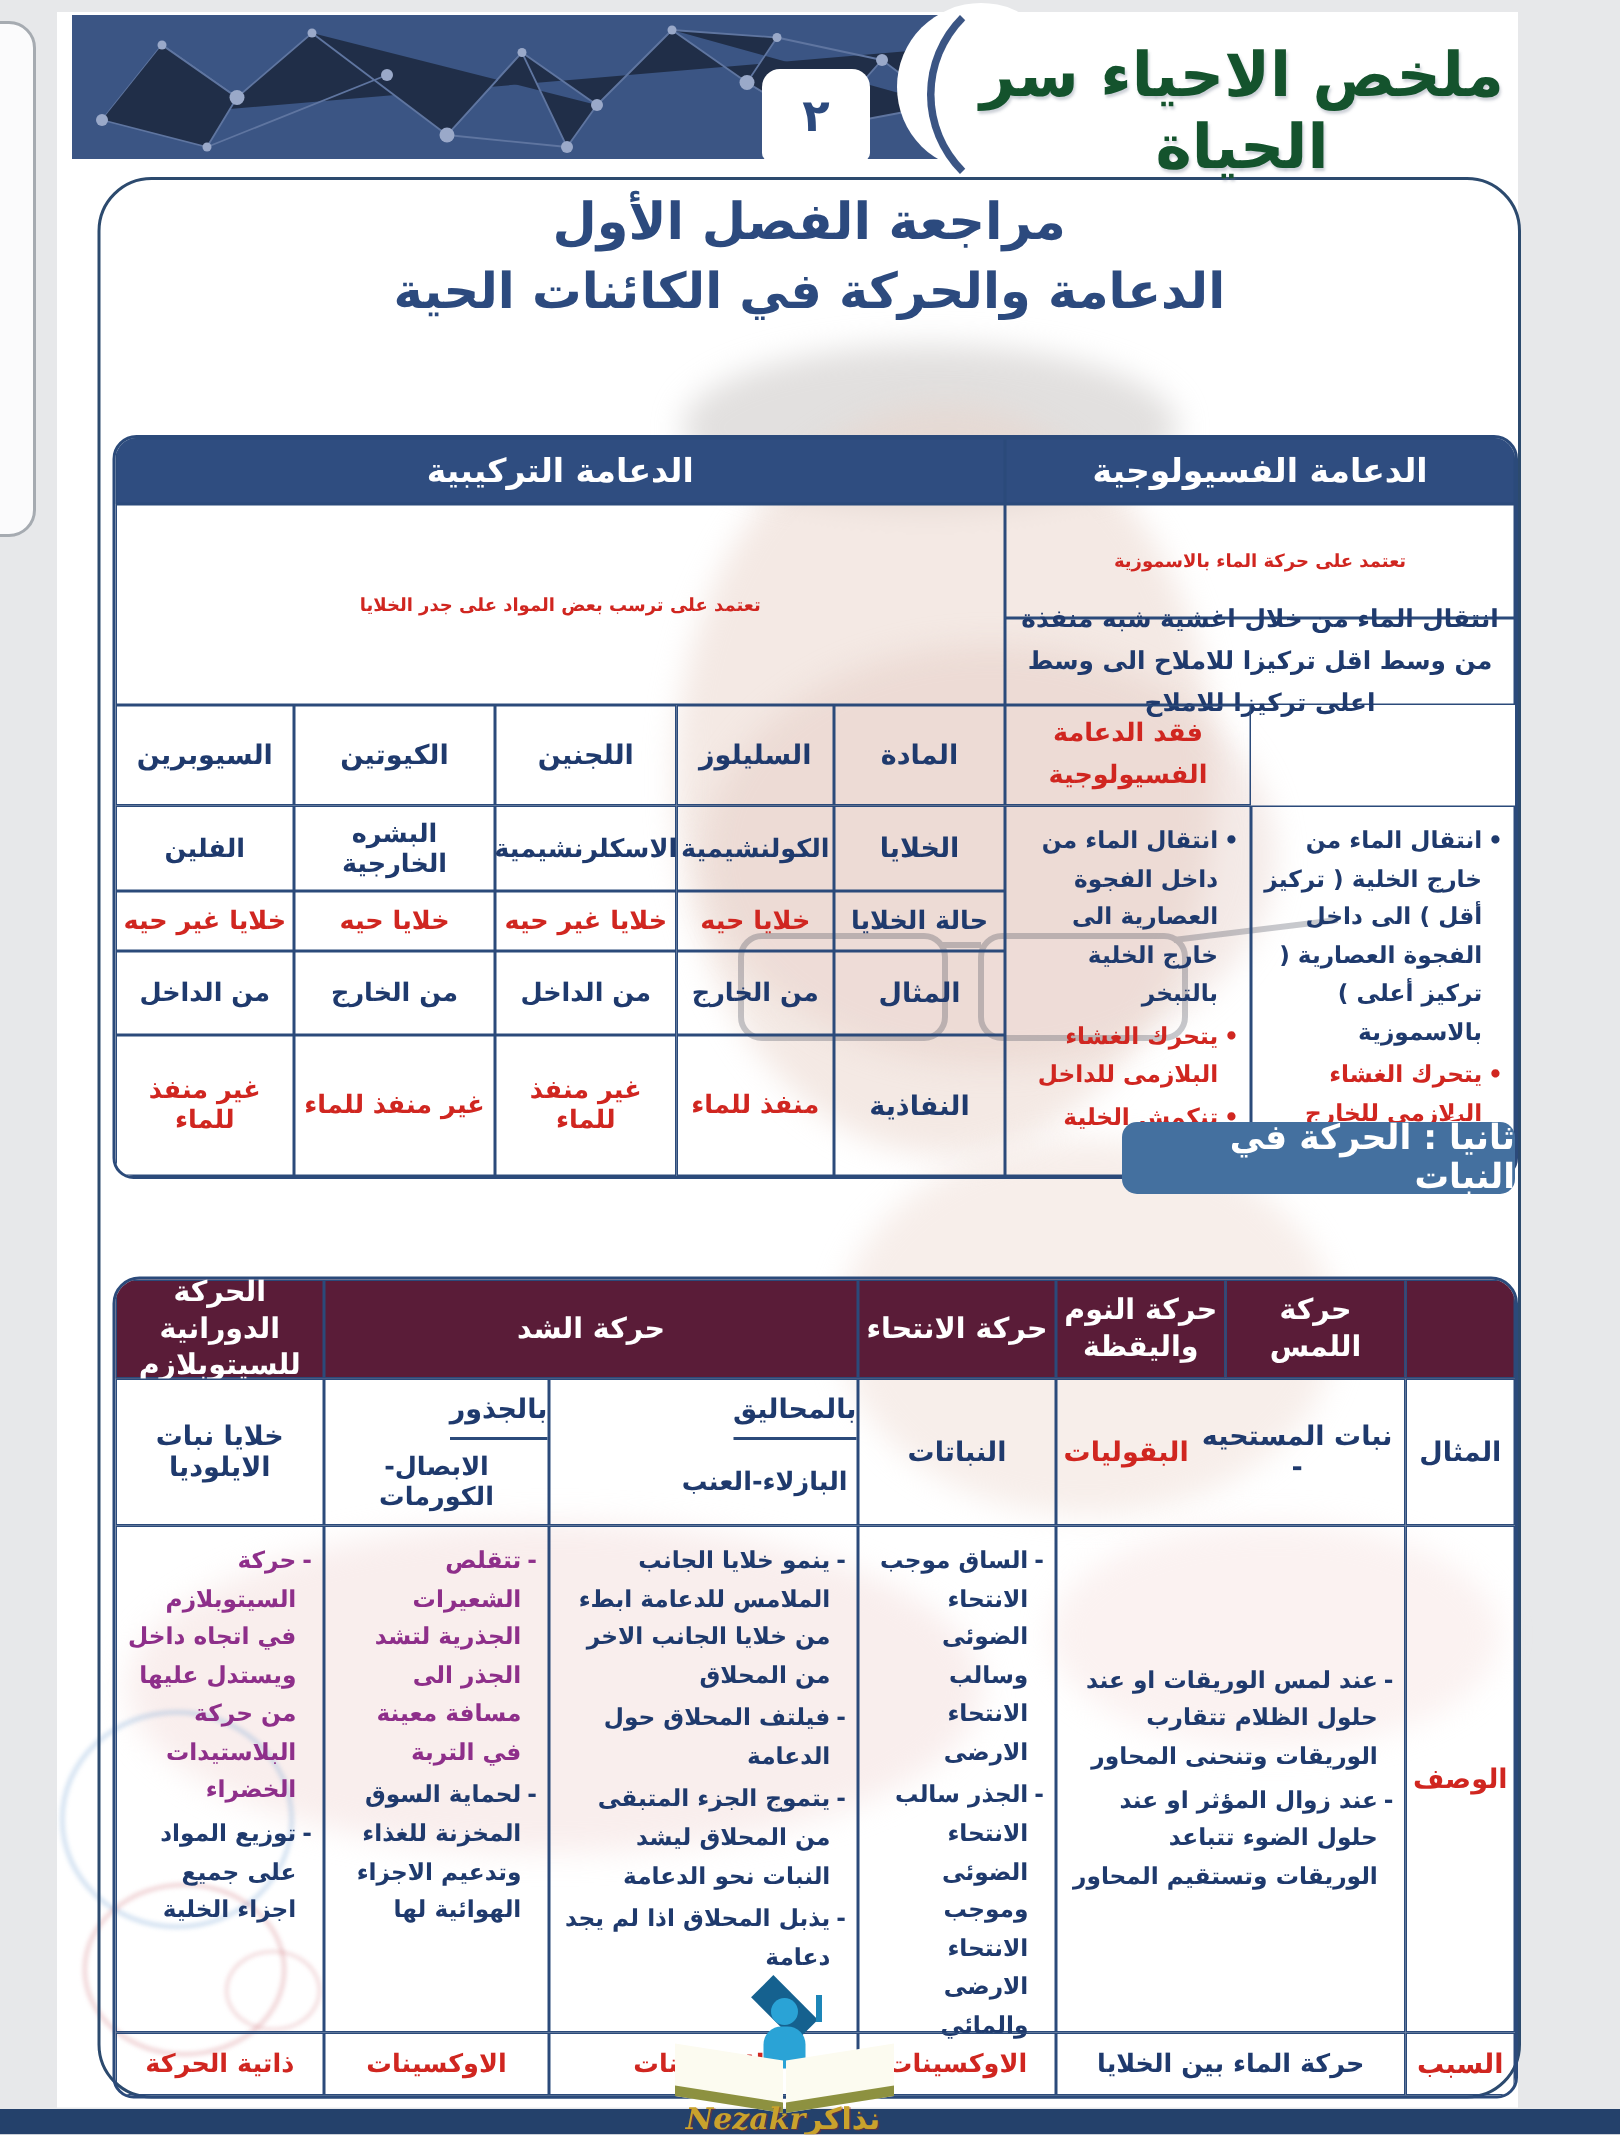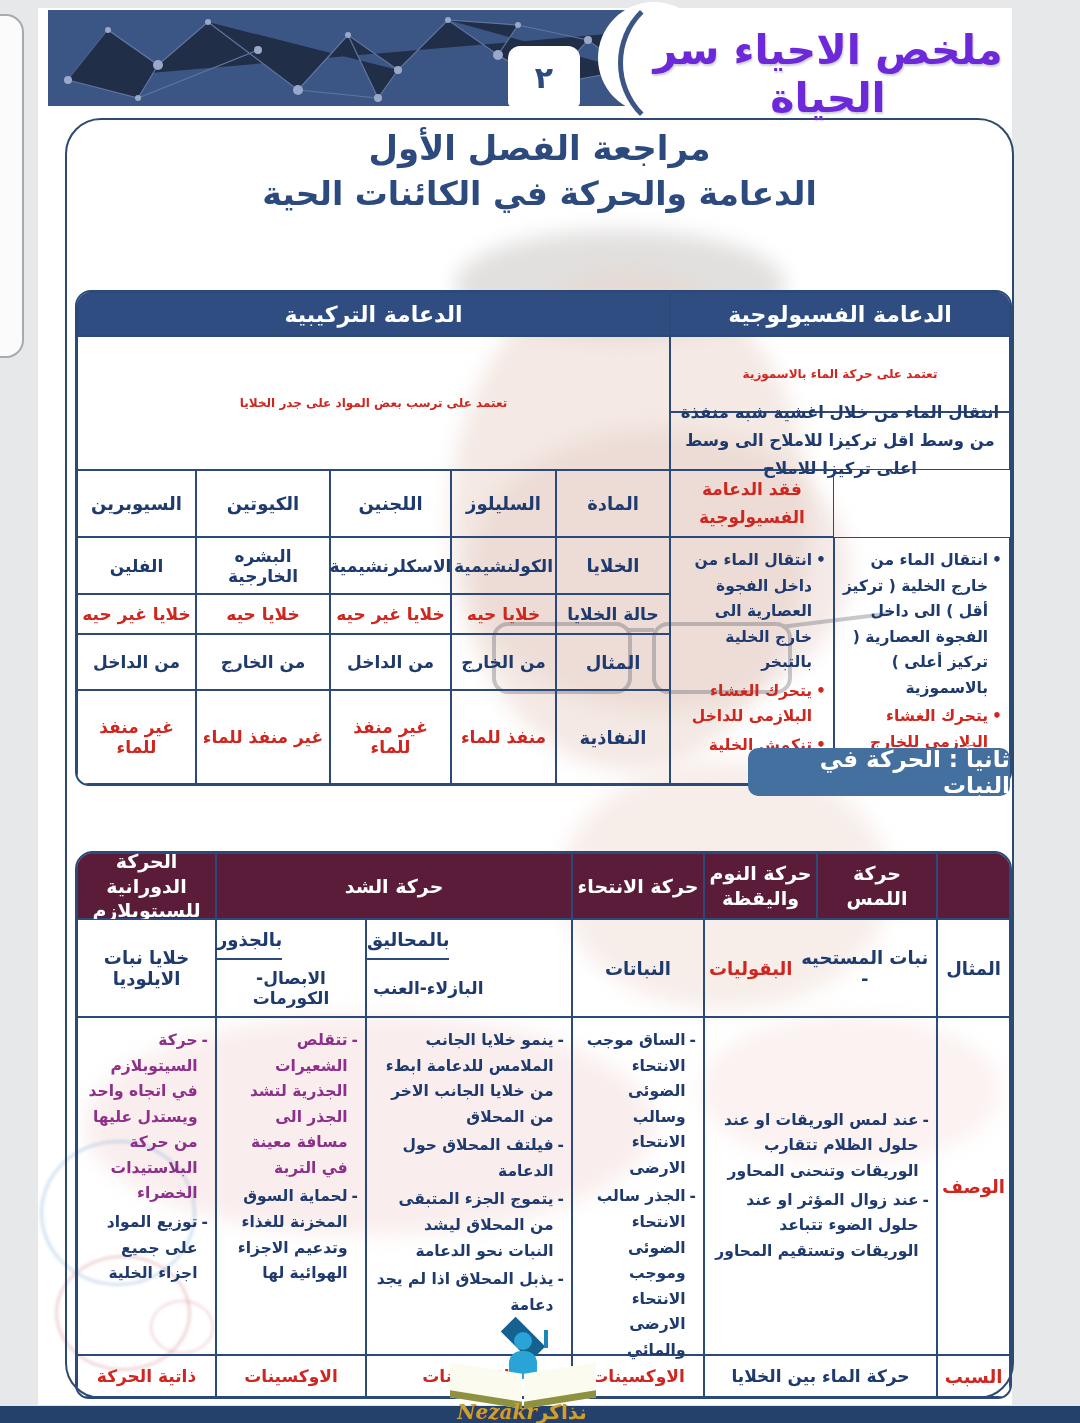--- a/index.html
+++ b/index.html
@@ -9,21 +9,21 @@
   
   .page{left:38px;top:8px;width:974px;height:1397px;background:#ffffff;}
   .left-card{left:-28px;top:14px;width:48px;height:340px;background:#fbfbfc;border:2px solid #a6abb1;border-radius:18px;}
   .bottom-bar{left:0;top:1406px;width:1080px;height:17px;background:#24416b;}
   
   .band{left:48px;top:10px;width:618px;height:96px;background:#3b5584;overflow:hidden;z-index:3;}
   .band-cut{left:598px;top:2px;width:112px;height:112px;border-radius:50%;background:#ffffff;z-index:3;}
   .band-arc{left:618px;top:-12px;width:140px;height:140px;border-radius:50%;border:5px solid transparent;border-left-color:#3b5584;z-index:3;}
   .page-tab{left:508px;top:46px;width:72px;height:62px;background:#ffffff;border-radius:12px 12px 6px 6px;z-index:4;
             display:flex;align-items:center;justify-content:center;font-size:30px;font-weight:700;color:#2c4a7e;}
-  .banner-title{left:648px;top:26px;width:360px;text-align:center;font-size:41px;font-weight:700;color:#6d28d9;
+  .banner-title{left:648px;top:26px;width:360px;text-align:center;font-size:41px;font-weight:700;color:#14532d;
                 text-shadow:1px 2px 2px rgba(110,120,140,.35);z-index:4;}
   
   .content-box{left:65px;top:118px;width:945px;height:1277px;border:2px solid #2c4a6e;border-radius:36px;z-index:2;}
   .main-title{left:65px;width:949px;text-align:center;font-weight:700;color:#2c4a7e;z-index:3;}
   .mt1{top:128px;font-size:34px;}
   .mt2{top:174px;font-size:33px;}
   .pill{z-index:3;color:#ffffff;font-weight:700;display:flex;align-items:center;justify-content:center;}
   .pill1{left:786px;top:237px;width:224px;height:46px;background:#2a4572;border-radius:12px;font-size:22px;}
   .pill2{left:748px;top:748px;width:262px;height:48px;background:#44709f;border-radius:10px;font-size:23px;}
   
@@ -36,21 +36,21 @@
       grid-template-rows:66px 98px 338px 1fr;}
   .cell{border:1px solid #2b4a7a;display:flex;flex-direction:column;align-items:center;justify-content:center;
         text-align:center;padding:2px 4px;box-sizing:border-box;font-weight:700;background:transparent;}
   .hd-blue{background:#2f4d80;color:#ffffff;font-size:22px;}
   .hd-maroon{background:#5a1c38;color:#ffffff;font-size:19px;line-height:1.3;}
   .navy{color:#1f3a6d;} .red{color:#d02620;} .purple{color:#8e2f8a;}
   .fs20{font-size:12px;} .fs18{font-size:18px;} .fs17{font-size:17px;} .fs16{font-size:16.5px;line-height:1.7;}
   .list{justify-content:flex-start;align-items:stretch;text-align:right;padding:10px 7px;font-size:15.5px;line-height:1.65;gap:3px;}
   .item{display:flex;gap:4px;}
   .mk{flex:0 0 auto;}
-  .sub{padding:0;align-items:flex-end;justify-content:flex-start;}
+  .sub{padding:0;align-items:flex-start;justify-content:flex-start;}
   .sub-top{flex:0 0 40%;border-bottom:2px solid #2b4a7a;display:flex;align-items:center;justify-content:center;}
   .sub-bot{flex:1;display:flex;align-items:center;justify-content:center;padding:2px 6px;}
   
   .wm{z-index:1;border-radius:50%;filter:blur(10px);}
   .glasses{left:492px;top:612px;width:400px;height:110px;z-index:1;opacity:.30;}
   .lens{position:absolute;width:132px;height:64px;border:4px solid #4a4f5e;border-radius:16px;top:10px;background:rgba(250,250,250,.15);}
   .bridge{position:absolute;left:136px;top:16px;width:26px;height:4px;background:#4a4f5e;}
   .arm{position:absolute;left:290px;top:6px;width:110px;height:4px;background:#4a4f5e;transform:rotate(-7deg);}
   .scribble{z-index:1;border-radius:50%;filter:blur(1.5px);}
   
@@ -271,21 +271,21 @@
           <span>تتقلص الشعيرات الجذرية لتشد الجذر الى مسافة معينة في التربة</span>
         </div>
       <div class="item navy">
           <span class="mk">-</span>
           <span>لحماية السوق المخزنة للغذاء وتدعيم الاجزاء الهوائية لها</span>
         </div>
     </div>
     <div class="cell list" style="grid-area:3/7/4/8">
       <div class="item purple">
           <span class="mk">-</span>
-          <span>حركة السيتوبلازم في اتجاه واحد ويستدل عليها من حركة البلاستيدات الخضراء</span>
+          <span>حركة السيتوبلازم في اتجاه داخل ويستدل عليها من حركة البلاستيدات الخضراء</span>
         </div>
       <div class="item navy">
           <span class="mk">-</span>
           <span>توزيع المواد على جميع اجزاء الخلية</span>
         </div>
     </div>
 
     <div class="cell red fs18" style="grid-area:4/1/5/2">السبب</div>
     <div class="cell navy fs17" style="grid-area:4/2/5/4">حركة الماء بين الخلايا</div>
     <div class="cell red fs17" style="grid-area:4/4/5/5">الاوكسينات</div>

